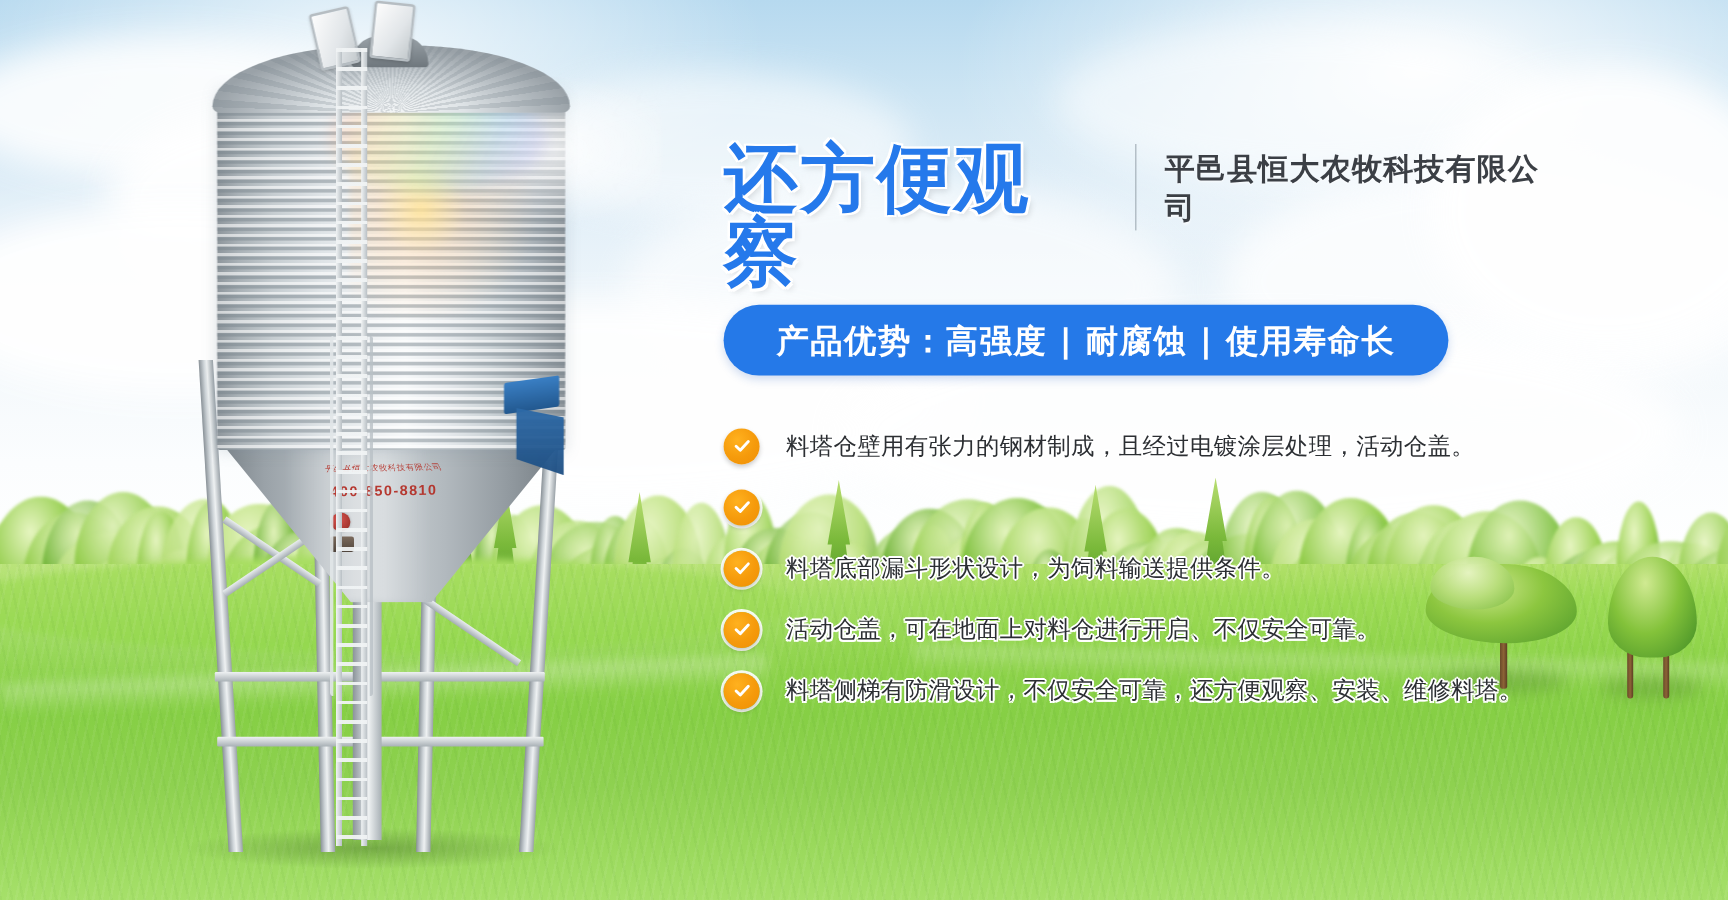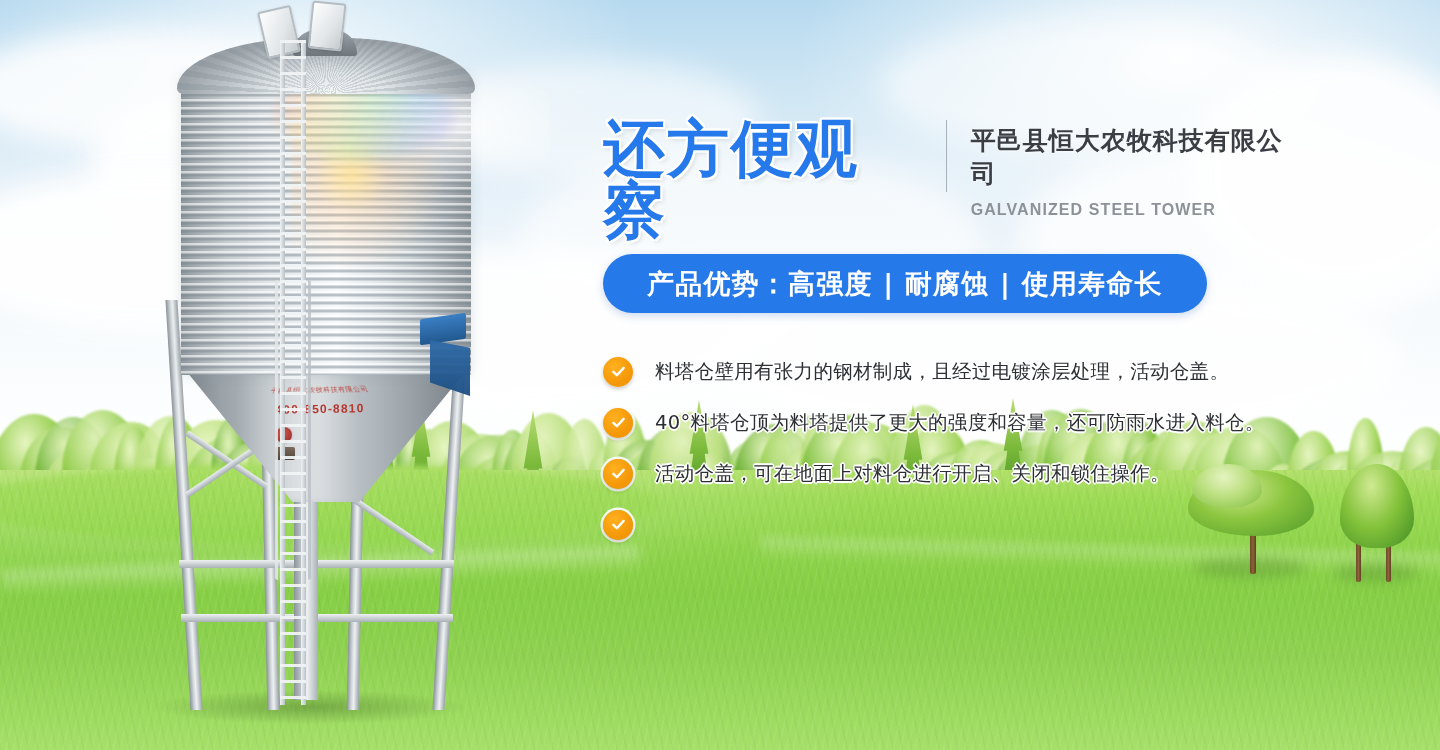--- a/index.html
+++ b/index.html
@@ -498,21 +498,20 @@
   </div>
 </div>
 
 <div class="content">
 
   <div class="title-row">
     <div class="main-title">还方便观察</div>
     <div class="divider"></div>
     <div class="brand-block">
       <div class="brand-cn">平邑县恒大农牧科技有限公司</div>
-      <div class="brand-en">GALVANIZED STEEL TOWER</div>
     </div>
   </div>
 
   <div class="pill">
     <span>产品优势：高强度 | 耐腐蚀 | 使用寿命长</span>
   </div>
 
   <div class="features" id="feature-list">
       <div class="feature">
         <span class="chk">
@@ -521,31 +520,39 @@
           </svg>
         </span>
         <span class="ftext">料塔仓壁用有张力的钢材制成，且经过电镀涂层处理，活动仓盖。</span>
       </div>
       <div class="feature">
         <span class="chk">
           <svg width="17" height="17" viewBox="0 0 17 17" aria-hidden="true">
             <path d="M3.4 8.8 L6.9 12.2 L13.6 4.9" fill="none" stroke="#ffffff" stroke-width="2.4" stroke-linecap="round" stroke-linejoin="round"></path>
           </svg>
         </span>
-        <span class="ftext">40°料塔仓顶为料塔提供了更大的强度和容量，还可防雨水进入料仓。</span>
       </div>
       <div class="feature">
         <span class="chk">
           <svg width="17" height="17" viewBox="0 0 17 17" aria-hidden="true">
             <path d="M3.4 8.8 L6.9 12.2 L13.6 4.9" fill="none" stroke="#ffffff" stroke-width="2.4" stroke-linecap="round" stroke-linejoin="round"></path>
           </svg>
         </span>
-        <span class="ftext">活动仓盖，可在地面上对料仓进行开启、关闭和锁住操作。</span>
+        <span class="ftext">料塔底部漏斗形状设计，为饲料输送提供条件。</span>
       </div>
       <div class="feature">
         <span class="chk">
           <svg width="17" height="17" viewBox="0 0 17 17" aria-hidden="true">
             <path d="M3.4 8.8 L6.9 12.2 L13.6 4.9" fill="none" stroke="#ffffff" stroke-width="2.4" stroke-linecap="round" stroke-linejoin="round"></path>
           </svg>
         </span>
+        <span class="ftext">活动仓盖，可在地面上对料仓进行开启、不仅安全可靠。</span>
+      </div>
+      <div class="feature">
+        <span class="chk">
+          <svg width="17" height="17" viewBox="0 0 17 17" aria-hidden="true">
+            <path d="M3.4 8.8 L6.9 12.2 L13.6 4.9" fill="none" stroke="#ffffff" stroke-width="2.4" stroke-linecap="round" stroke-linejoin="round"></path>
+          </svg>
+        </span>
+        <span class="ftext">料塔侧梯有防滑设计，不仅安全可靠，还方便观察、安装、维修料塔。</span>
       </div>
     </div>
 </div>
 
 </body></html>

